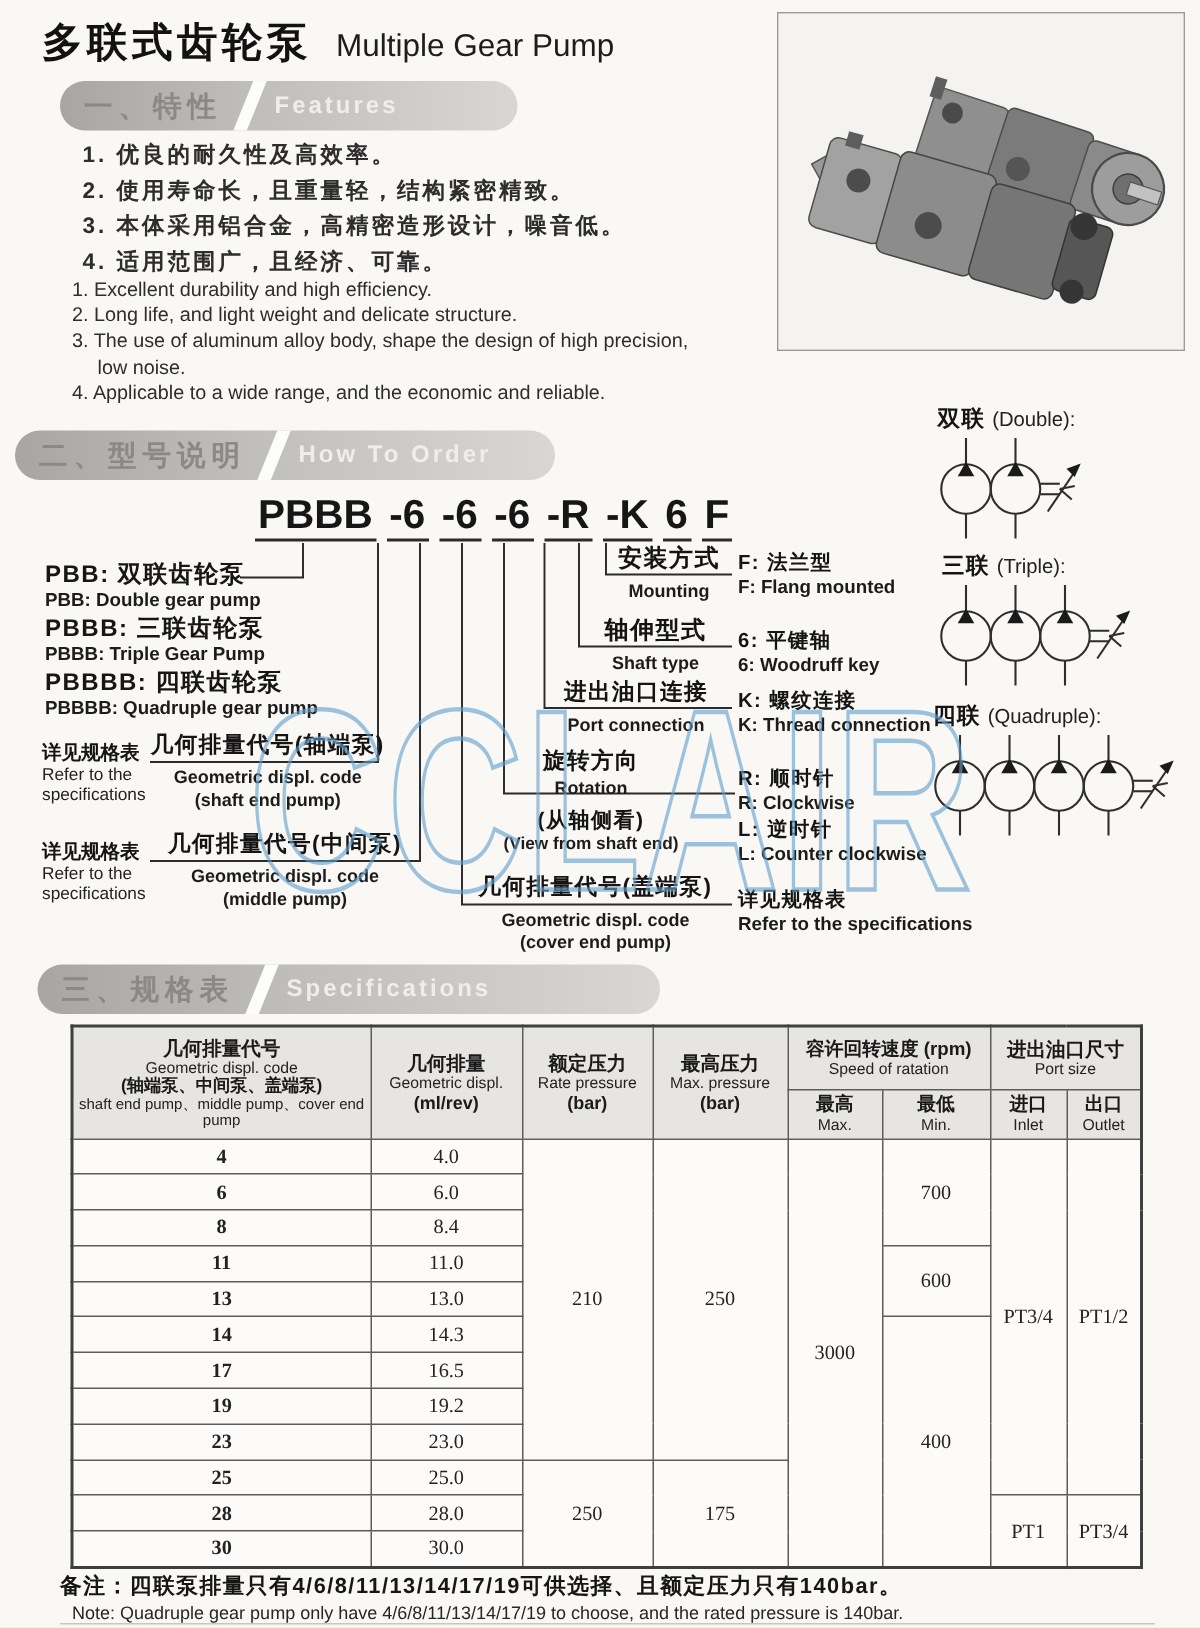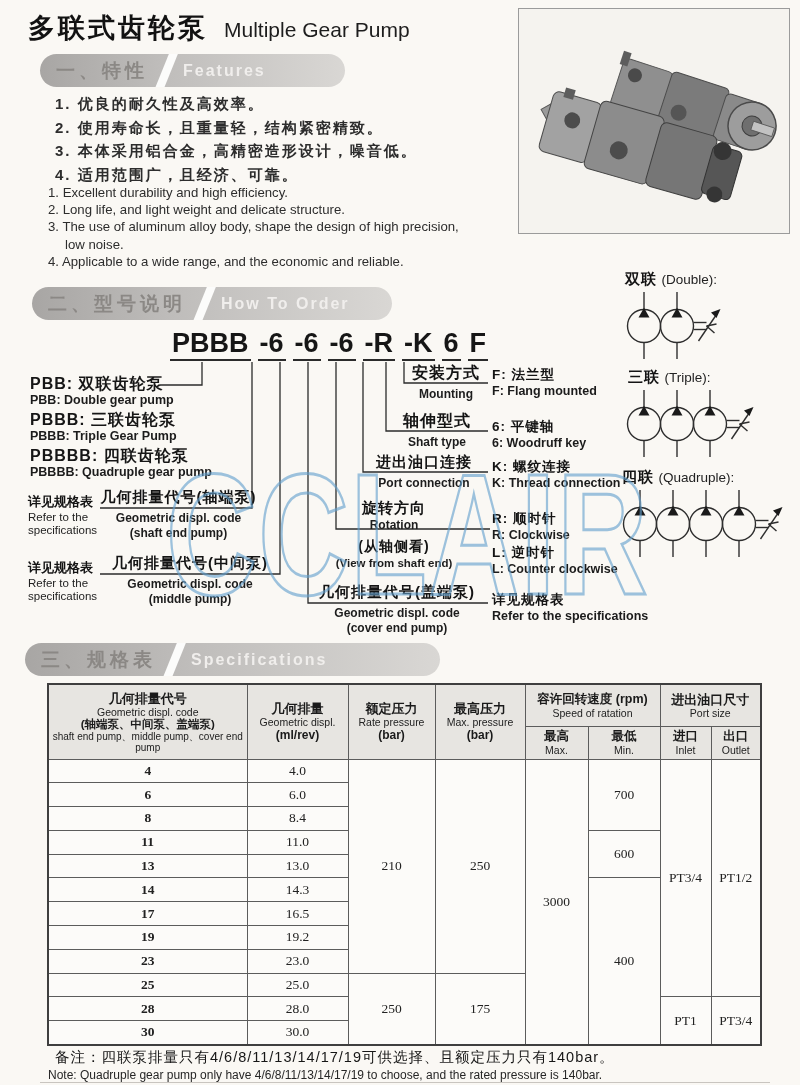--- a/index.html
+++ b/index.html
@@ -69,21 +69,21 @@
   .h-zh{font-size:13px;font-weight:bold;color:#1a1a1a;line-height:15px;}
   .h-en{font-size:10.5px;color:#222;line-height:12px;}
   .h-zh2{font-size:11.5px;font-weight:bold;color:#1a1a1a;line-height:13px;}
   .h-en2{font-size:10px;color:#222;line-height:11px;}
   .h-unit{font-size:12px;font-weight:bold;color:#1a1a1a;line-height:14px;}
   tr.body-row{height:23.8px;}
   td.c-code{font-family:"Liberation Serif",serif;font-weight:bold;font-size:13.5px;}
   td.c-displ,td.c-val{font-family:"Liberation Serif",serif;font-size:13.5px;}
 
   
-  .note-zh{position:absolute;left:55px;top:1048px;font-size:14.5px;font-weight:normal;color:#161616;letter-spacing:1px;}
+  .note-zh{position:absolute;left:40px;top:1048px;font-size:14.5px;font-weight:bold;color:#161616;letter-spacing:1px;}
   .note-en{position:absolute;left:48px;top:1068px;font-size:12px;color:#262626;}
   .bottom-rule{position:absolute;left:40px;top:1082px;width:730px;height:1px;background:#c9c5c0;}
 </style>
 </head>
 <body>
 
 <div class="page">
 
   <div class="title-row">
     <span class="title-zh">多联式齿轮泵</span>
@@ -132,21 +132,21 @@
       <div class="feat-zh-item">3. 本体采用铝合金，高精密造形设计，噪音低。</div>
       <div class="feat-zh-item">4. 适用范围广，且经济、可靠。</div>
     </div>
   <div id="feat-en">
       <div class="feat-en-item">1. Excellent durability and high efficiency.</div>
       <div class="feat-en-item">2. Long life, and light weight and delicate structure.</div>
       <div class="feat-en-item">3. The use of aluminum alloy body, shape the design of high precision, low noise.</div>
       <div class="feat-en-item">4. Applicable to a wide range, and the economic and reliable.</div>
     </div>
 
-  <div class="capsule" style="left:32px;top:287px;width:360px;">
+  <div class="capsule" style="left:10px;top:287px;width:360px;">
     <span class="zh">二、型号说明</span>
     <span class="slash"></span>
     <span class="en">How To Order</span>
   </div>
 
   <div id="code-row">
       <span class="seg">PBBB</span>
       <span class="seg">-6</span>
       <span class="seg">-6</span>
       <span class="seg">-6</span>

